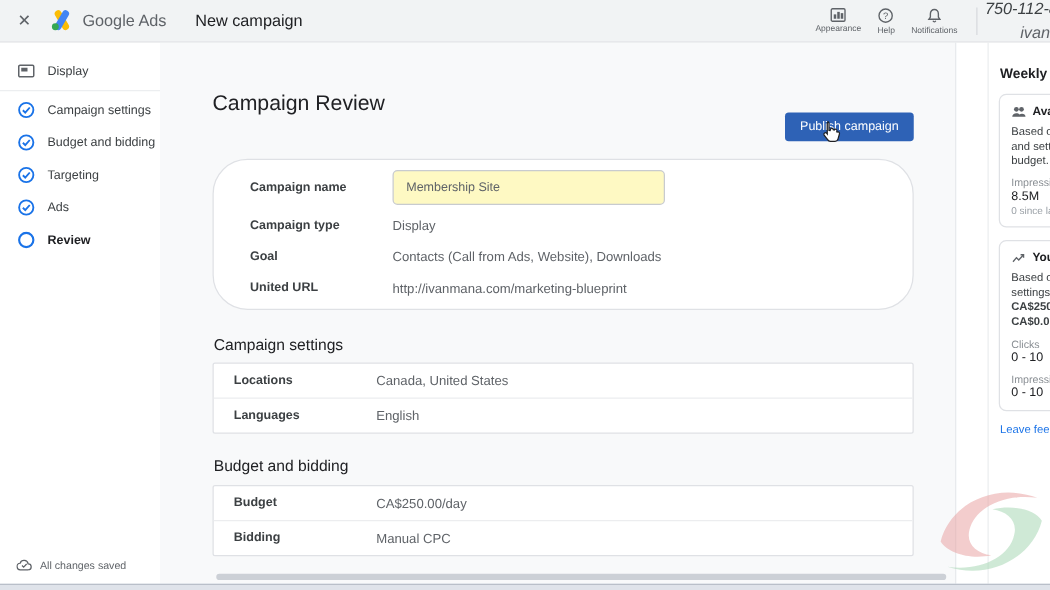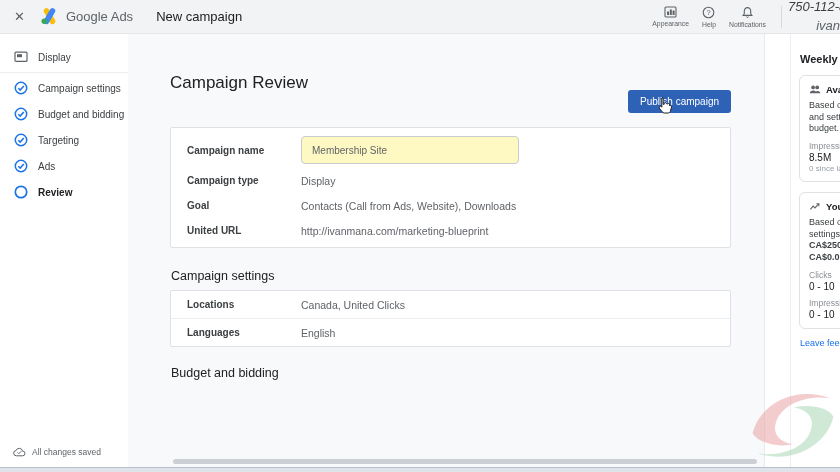--- a/index.html
+++ b/index.html
@@ -42,21 +42,21 @@
   .main{position:absolute;top:34px;left:128px;width:637px;height:433px;background:#f8f9fa;
         border-right:1px solid #e8eaed;overflow:hidden;box-sizing:border-box;}
   .review-title{position:absolute;top:39px;left:42px;margin:0;font-size:17px;font-weight:400;color:#202124;}
   .publish-btn{position:absolute;top:56px;right:33px;height:23px;padding:0 12px;background:#2e62b6;
                color:#fff;font-size:10px;border:none;border-radius:3px;cursor:pointer;
                font-family:"Liberation Sans",sans-serif;}
   .cursor-hand{position:absolute;left:528px;top:62px;z-index:9;pointer-events:none;}
 
   .card{position:absolute;left:42px;width:561px;background:#fff;border:1px solid #dfe1e5;
         border-radius:2px;box-sizing:border-box;}
-  .card1{top:93px;padding:4px 0;}
+  .card1{top:93px;padding:4px 13px;border-radius:28px;}
   .card2{top:256px;}
   .card3{top:354px;}
   .row{display:flex;align-items:center;height:25px;padding-left:16px;}
   .row.tall{height:36px;}
   .row2{height:27px;}
   .row-label{width:114px;flex:none;font-size:10px;font-weight:bold;color:#3c4043;}
   .row-value{font-size:10.5px;color:#5f6368;white-space:nowrap;}
   .name-input{width:196px;height:26px;border:1px solid #c8cbcf;border-radius:4px;padding:0 10px;
               font-size:10px;color:#5f6368;background:#fef9c3;outline:none;
               font-family:"Liberation Sans",sans-serif;}
@@ -222,30 +222,41 @@
       <div class="row">
         <div class="row-label">United URL</div>
         <div class="row-value">http://ivanmana.com/marketing-blueprint</div>
       </div>
     </div>
 
     <h2 class="section-heading sh1">Campaign settings</h2>
     <div class="card card2">
       <div class="row row2">
         <div class="row-label">Locations</div>
-        <div class="row-value">Canada, United Clicks</div>
+        <div class="row-value">Canada, United States</div>
       </div>
       <div class="sep"></div>
       <div class="row row2">
         <div class="row-label">Languages</div>
         <div class="row-value">English</div>
       </div>
     </div>
 
     <h2 class="section-heading sh2">Budget and bidding</h2>
+    <div class="card card3">
+      <div class="row row2">
+        <div class="row-label">Budget</div>
+        <div class="row-value">CA$250.00/day</div>
+      </div>
+      <div class="sep"></div>
+      <div class="row row2">
+        <div class="row-label">Bidding</div>
+        <div class="row-value">Manual CPC</div>
+      </div>
+    </div>
 
     <div class="hscroll-track">
       <div class="hscroll-thumb"></div>
     </div>
   </div>
 
   <div class="gutter"></div>
 
   <div class="panel">
     <div class="panel-heading">Weekly estimates</div>

